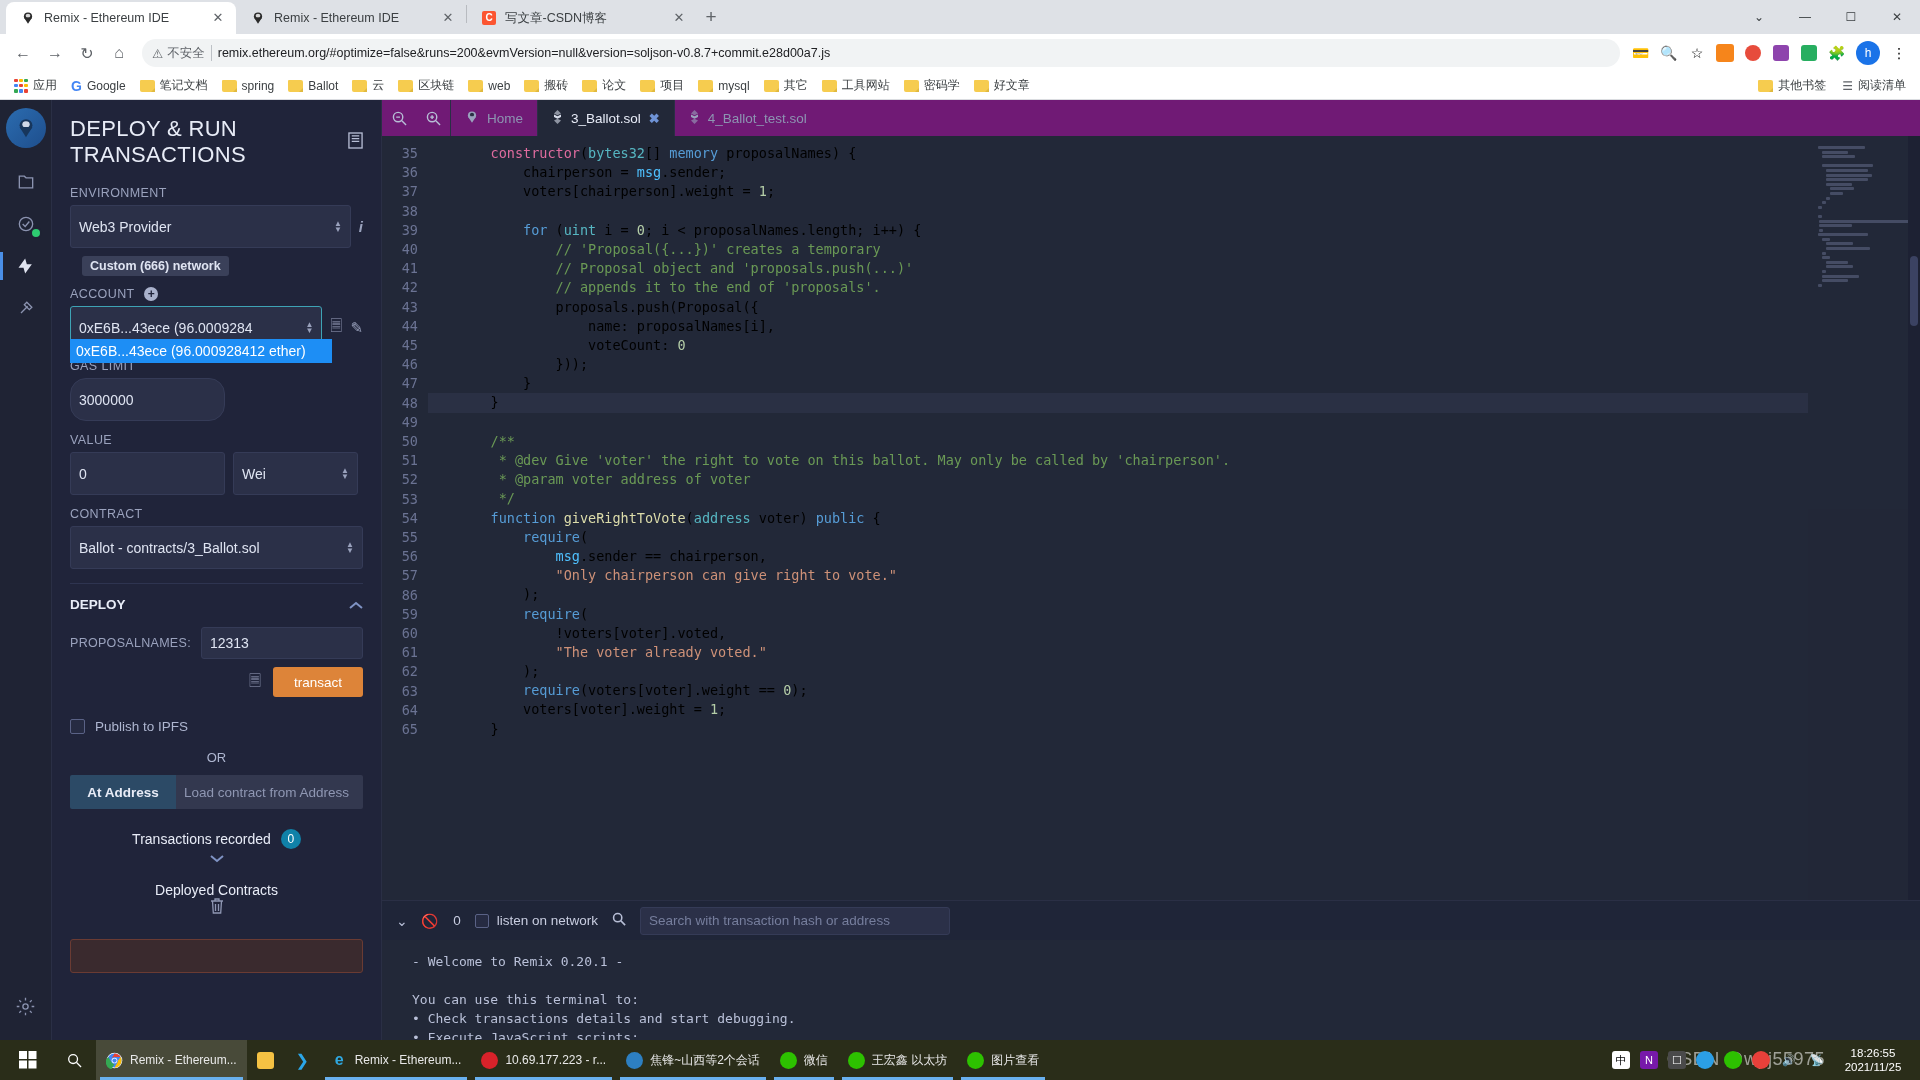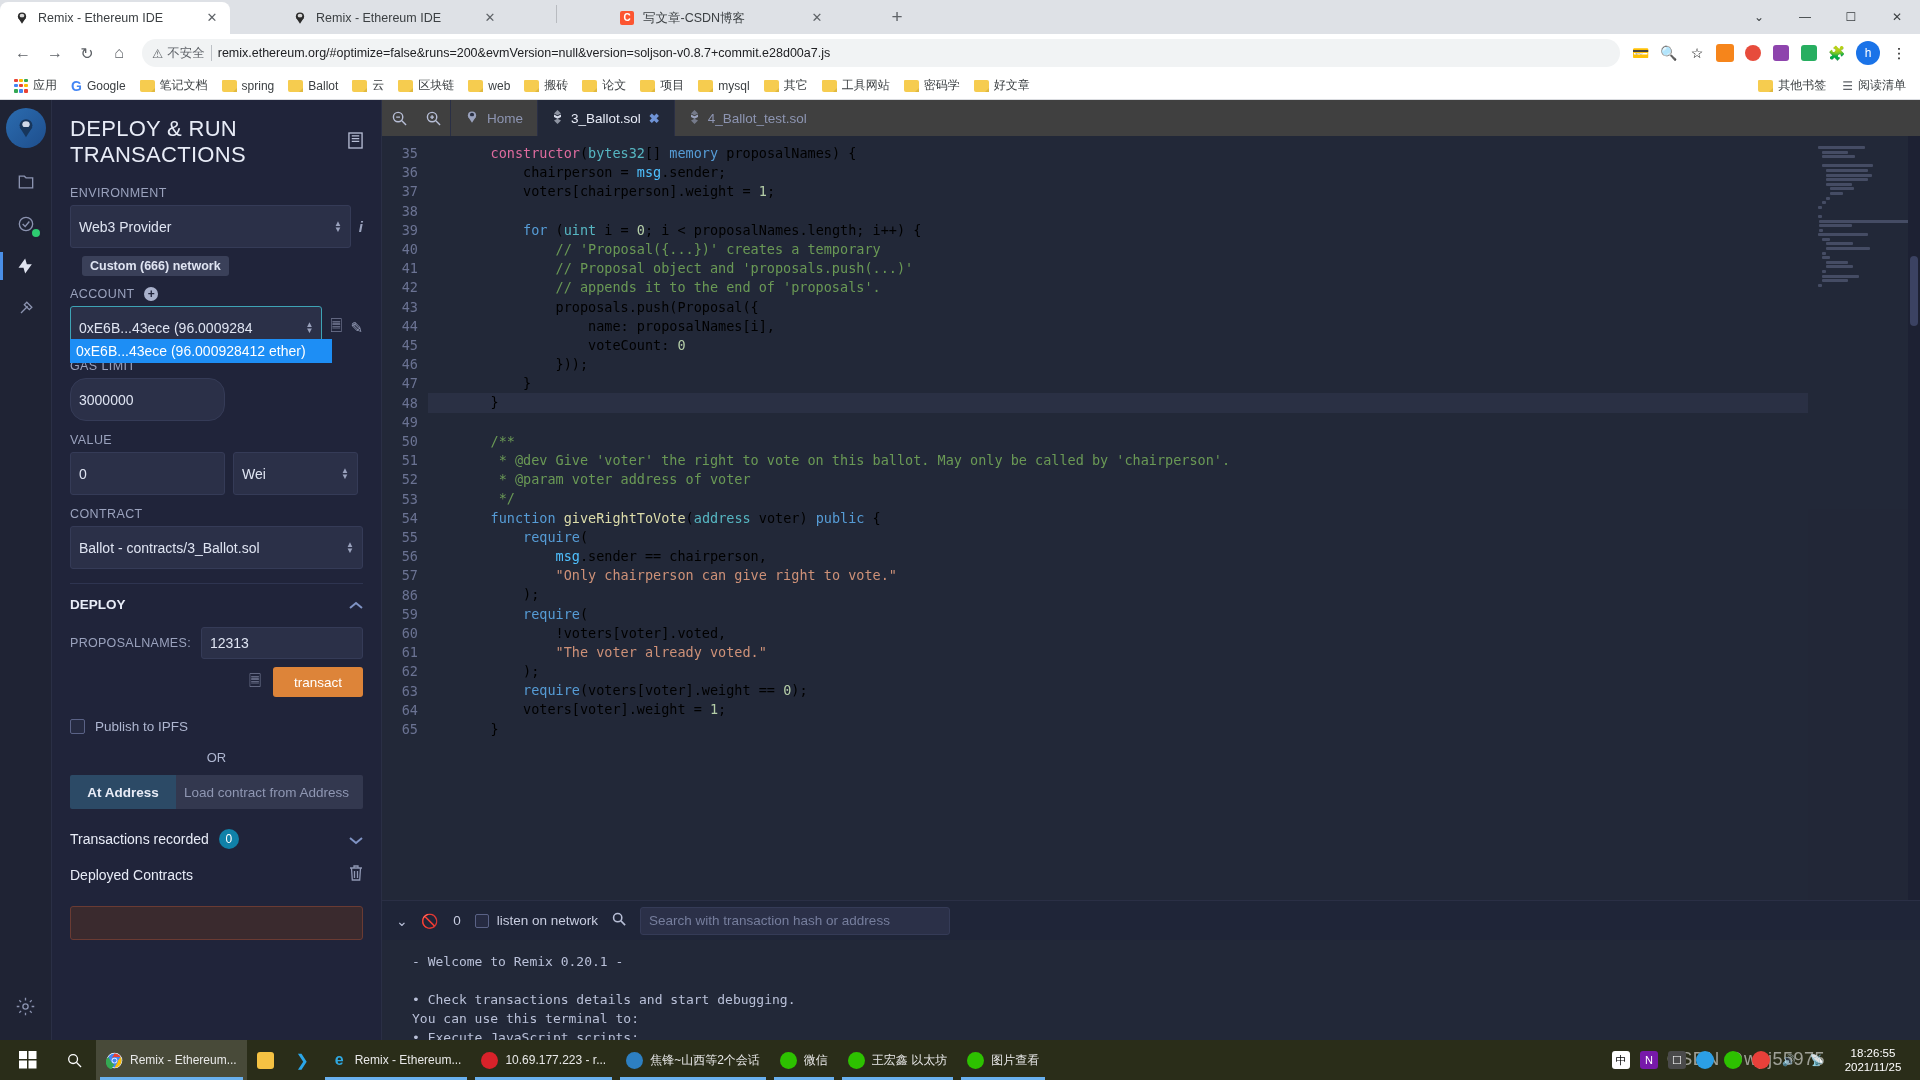--- a/index.html
+++ b/index.html
@@ -7,21 +7,21 @@
   body {
     font-family: "Liberation Sans", sans-serif;
     background: #1f2334;
     font-size: 13px;
     -webkit-font-smoothing: antialiased;
   }
 
   
   .browser { width: 1920px; height: 1040px; background: #ffffff; display: flex; flex-direction: column; }
 
-  .tabstrip { height: 34px; background: #dee1e6; display: flex; align-items: flex-end; position: relative; gap: 48px; }
+  .tabstrip { height: 34px; background: #dee1e6; display: flex; align-items: flex-end; padding-left: 6px; position: relative; }
   .tab { height: 32px; display: flex; align-items: center; gap: 8px; padding: 0 10px 0 14px;
          border-radius: 8px 8px 0 0; min-width: 230px; max-width: 245px; font-size: 12.5px; color: #3c4043; position: relative; }
   .tab.active { background: #ffffff; }
   .tab.inactive { background: #dee1e6; }
   .tab .favicon { width: 16px; height: 16px; flex: none; display: flex; align-items: center; justify-content: center; }
   .tab .title { flex: 1; white-space: nowrap; overflow: hidden; text-overflow: ellipsis; }
   .tab .tclose { width: 16px; height: 16px; flex: none; color: #5f6368; font-size: 13px; line-height: 16px; text-align: center; }
   .tab-sep { width: 1px; height: 18px; background: #b8bbc0; align-self: center; margin-bottom: 6px; }
   .newtab { width: 28px; height: 28px; display: flex; align-items: center; justify-content: center; color: #5f6368; font-size: 19px; margin-bottom: 3px; }
   .wincontrols { position: absolute; right: 0; top: 0; height: 34px; display: flex; align-items: center; }
@@ -97,29 +97,29 @@
               font-size: 13.5px; font-family: "Liberation Sans", sans-serif; }
   .ipfs-row { display: flex; align-items: center; gap: 10px; margin-top: 22px; }
   .chk { width: 15px; height: 15px; border: 1px solid #5a6286; border-radius: 2px; background: #262b42; }
   .ipfs-row span { font-size: 13.5px; color: #aeb6d0; }
   .or { text-align: center; font-size: 13px; color: #aeb6d0; margin: 16px 0 10px; }
   .ataddr { display: flex; height: 34px; border-radius: 2px; overflow: hidden; }
   .ataddr .btn { background: #2c4a66; color: #e8ecf7; font-weight: bold; font-size: 13.5px; width: 106px;
                  display: flex; align-items: center; justify-content: center; }
   .ataddr .inp { flex: 1; background: #33384f; color: #8f97b3; font-size: 13.5px; display: flex; align-items: center;
                  padding: 0 8px; overflow: hidden; white-space: nowrap; }
-  .section-row { display: flex; align-items: center; justify-content: space-between; margin-top: 20px; }
+  .section-row { display: flex; align-items: center; justify-content: center; margin-top: 20px; flex-direction: column; }
   .section-row .lbl { font-size: 14px; color: #e8ecf7; display: flex; align-items: center; gap: 10px; }
   .count-badge { background: #1081a8; color: #fff; font-size: 12px; width: 20px; height: 20px; border-radius: 50%;
                  display: flex; align-items: center; justify-content: center; }
   .warnbox { margin-top: 22px; height: 34px; border: 1px solid #6a3b33; background: #3a2a2e; border-radius: 3px; }
 
   
   .editorwrap { flex: 1; display: flex; flex-direction: column; min-width: 0; background: #222838; }
-  .edtabs { height: 36px; background: #404040; display: flex; align-items: stretch; }
+  .edtabs { height: 36px; background: #701a75; display: flex; align-items: stretch; }
   .zoomb { width: 34px; display: flex; align-items: center; justify-content: center; color: #b7bed6; font-size: 14px; }
   .edtab { display: flex; align-items: center; gap: 8px; padding: 0 14px; font-size: 13.5px; color: #8d95b2;
            border-left: 1px solid #2a2f45; }
   .edtab.active { color: #e8ecf7; background: #222838; }
   .edtab .sol { color: #d7dcea; font-size: 13px; }
   .edtab .x { color: #6f93d6; font-size: 13px; font-weight: bold; }
 
   .code { flex: 1; display: flex; overflow: hidden; position: relative; background: #222838; }
   .gutter { width: 46px; text-align: right; padding: 8px 10px 0 0; color: #6b7393; font-size: 13.5px;
             font-family: "DejaVu Sans Mono", monospace; line-height: 19.2px; background: #222838; flex: none; }
@@ -617,22 +617,22 @@
               <circle cx="6.5" cy="6.5" r="4.7"></circle>
               <path d="M10.2 10.2L15 15"></path>
             </svg>
         </span>
         <span class="searchbox">Search with transaction hash or address</span>
       </div>
 
       <div class="termbody" id="termbody">
           <div>- Welcome to Remix 0.20.1 -</div>
           <div>&nbsp;</div>
+          <div>You can use this terminal to:</div>
           <div> • Check transactions details and start debugging.</div>
-          <div>You can use this terminal to:</div>
           <div> • Execute JavaScript scripts:</div>
         </div>
     </div>
   </div>
 </div>
 
 <div class="taskbar">
   <div class="tb-start">
     <svg width="18" height="18" viewBox="0 0 18 18" fill="#fff">
         <rect x="0" y="0" width="8" height="8"></rect>

